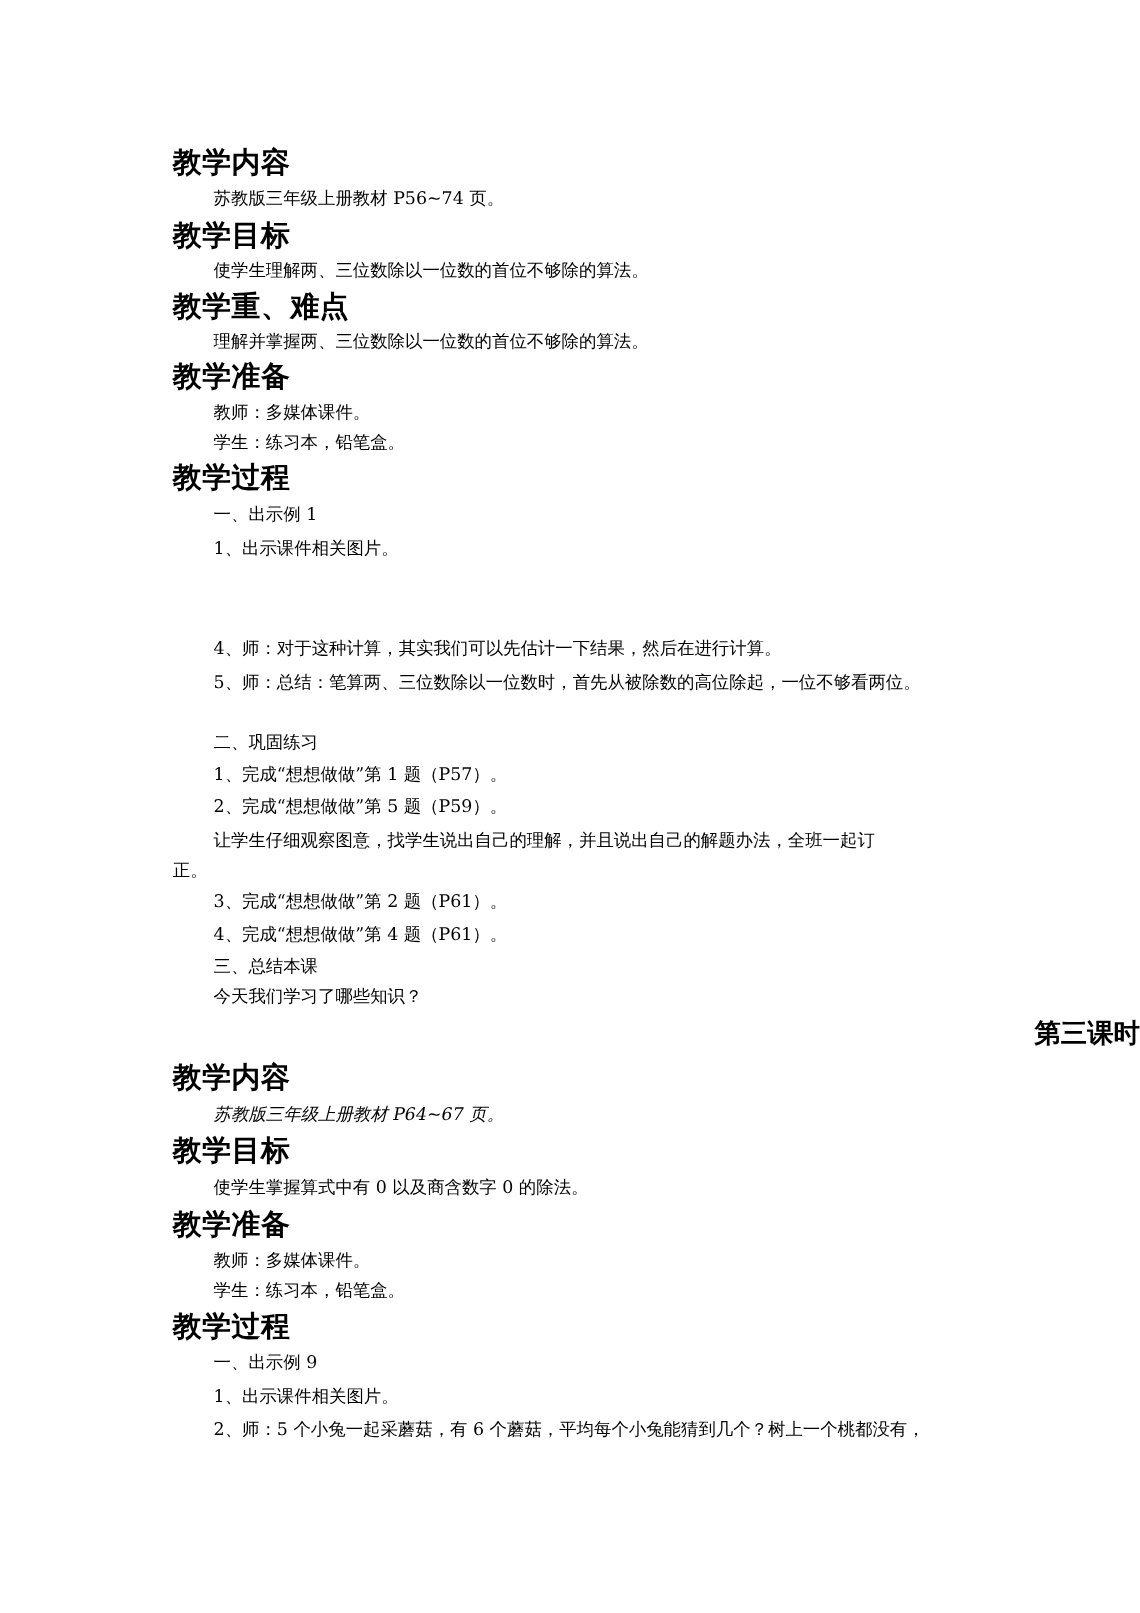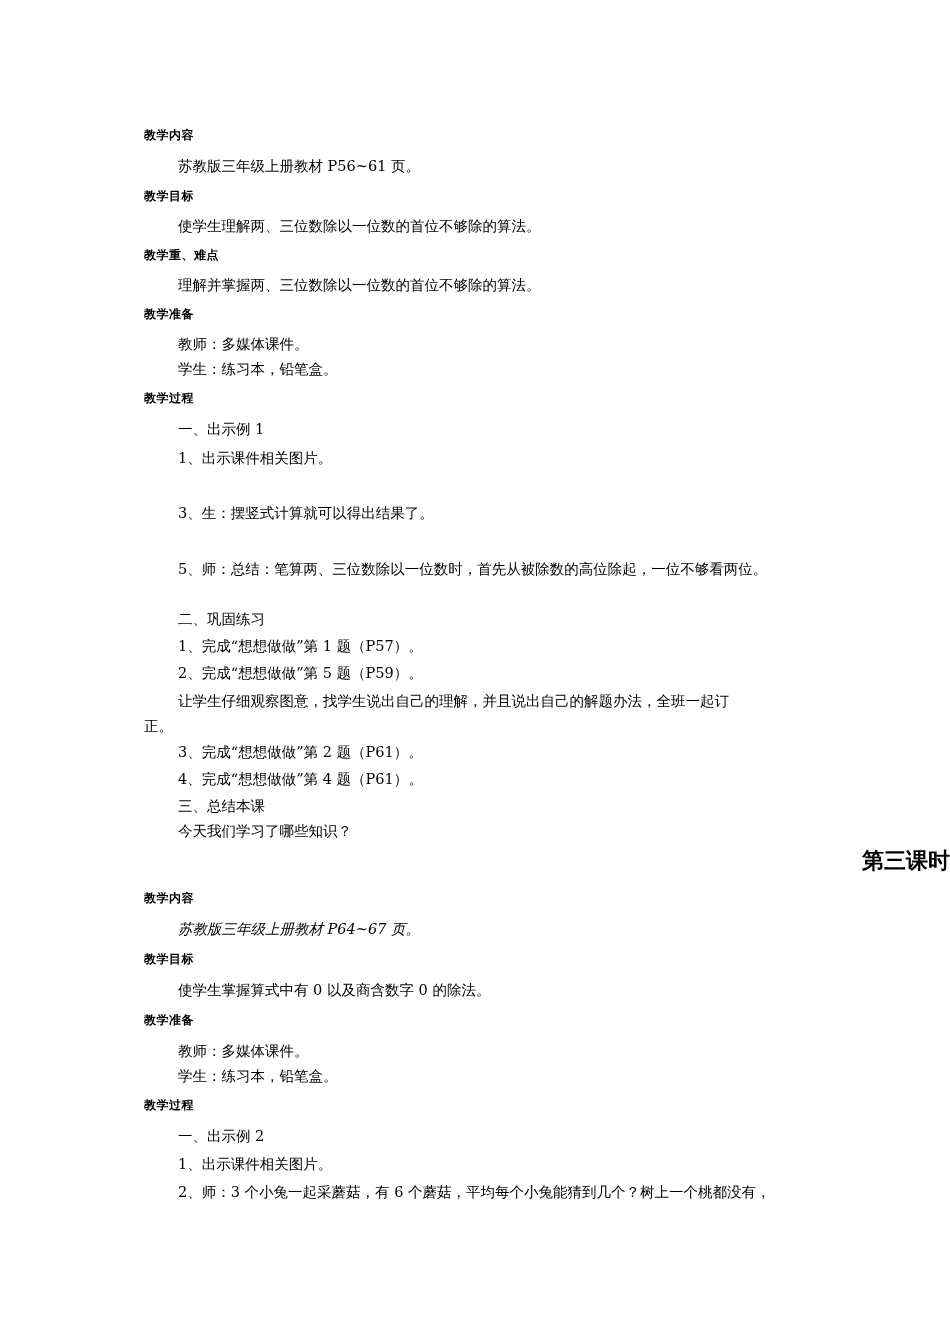--- a/index.html
+++ b/index.html
@@ -24,21 +24,21 @@
       background: #ffffff;
     }
     .line {
       position: absolute;
       white-space: nowrap;
     }
     .h {
       left: 144px;
       font-family: "DejaVu Sans", "Liberation Sans", sans-serif;
       font-weight: bold;
-      font-size: 12px;
+      font-size: 24px;
       line-height: 26px;
       letter-spacing: 0.5px;
     }
     .title {
       left: 0;
       width: 950px;
       text-align: right;
       font-family: Liberation Mono, monospace;
       font-weight: bold;
       font-size: 22px;
@@ -52,36 +52,36 @@
     .p.flush {
       left: 144px;
     }
   </style>
 </head>
 <body>
 
 <div class="page">
 
   <div class="line h" style="top:122px;">教学内容</div>
-  <div class="line p" style="top:156px;">苏教版三年级上册教材 P56~61 页。</div>
+  <div class="line p" style="top:156px;">苏教版三年级上册教材 P56~74 页。</div>
 
   <div class="line h" style="top:183px;">教学目标</div>
   <div class="line p" style="top:216px;">使学生理解两、三位数除以一位数的首位不够除的算法。</div>
 
   <div class="line h" style="top:242px;">教学重、难点</div>
   <div class="line p" style="top:275px;">理解并掌握两、三位数除以一位数的首位不够除的算法。</div>
 
   <div class="line h" style="top:301px;">教学准备</div>
   <div class="line p" style="top:334px;">教师：多媒体课件。</div>
   <div class="line p" style="top:359px;">学生：练习本，铅笔盒。</div>
 
   <div class="line h" style="top:385px;">教学过程</div>
   <div class="line p" style="top:419px;">一、出示例 1</div>
   <div class="line p" style="top:448px;">1、出示课件相关图片。</div>
-  <div class="line p" style="top:503px;">3、生：摆竖式计算就可以得出结果了。</div>
+  <div class="line p" style="top:531px;">4、师：对于这种计算，其实我们可以先估计一下结果，然后在进行计算。</div>
   <div class="line p" style="top:559px;">5、师：总结：笔算两、三位数除以一位数时，首先从被除数的高位除起，一位不够看两位。</div>
   <div class="line p" style="top:609px;">二、巩固练习</div>
   <div class="line p" style="top:636px;">1、完成“想想做做”第 1 题（P57）。</div>
   <div class="line p" style="top:663px;">2、完成“想想做做”第 5 题（P59）。</div>
   <div class="line p" style="top:691px;">让学生仔细观察图意，找学生说出自己的理解，并且说出自己的解题办法，全班一起订</div>
   <div class="line p flush" style="top:716px;">正。</div>
   <div class="line p" style="top:742px;">3、完成“想想做做”第 2 题（P61）。</div>
   <div class="line p" style="top:769px;">4、完成“想想做做”第 4 题（P61）。</div>
   <div class="line p" style="top:796px;">三、总结本课</div>
   <div class="line p" style="top:821px;">今天我们学习了哪些知识？</div>
@@ -92,17 +92,17 @@
   <div class="line p" style="top:919px;font-style:italic;">苏教版三年级上册教材 P64~67 页。</div>
 
   <div class="line h" style="top:946px;">教学目标</div>
   <div class="line p" style="top:980px;">使学生掌握算式中有 0 以及商含数字 0 的除法。</div>
 
   <div class="line h" style="top:1007px;">教学准备</div>
   <div class="line p" style="top:1041px;">教师：多媒体课件。</div>
   <div class="line p" style="top:1066px;">学生：练习本，铅笔盒。</div>
 
   <div class="line h" style="top:1092px;">教学过程</div>
-  <div class="line p" style="top:1126px;">一、出示例 2</div>
+  <div class="line p" style="top:1126px;">一、出示例 9</div>
   <div class="line p" style="top:1154px;">1、出示课件相关图片。</div>
-  <div class="line p" style="top:1182px;">2、师：3 个小兔一起采蘑菇，有 6 个蘑菇，平均每个小兔能猜到几个？树上一个桃都没有，</div>
+  <div class="line p" style="top:1182px;">2、师：5 个小兔一起采蘑菇，有 6 个蘑菇，平均每个小兔能猜到几个？树上一个桃都没有，</div>
 
 </div>
 
 </body></html>

